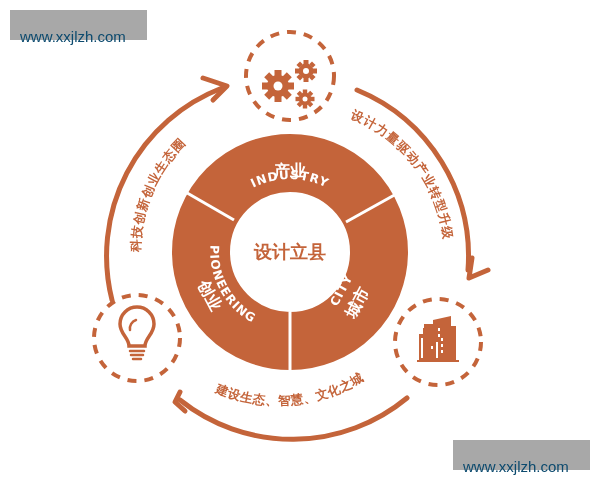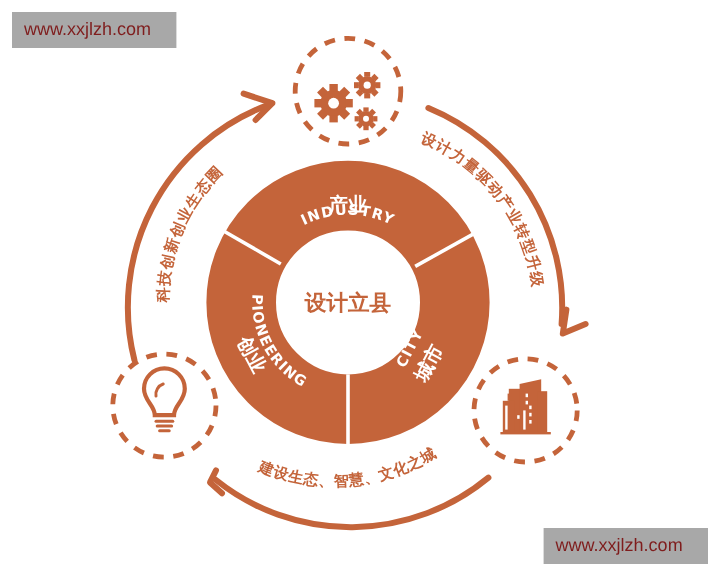--- a/index.html
+++ b/index.html
@@ -4,26 +4,26 @@
   <style>
     html, body { margin: 0; padding: 0; }
     body {
       width: 600px; height: 480px; position: relative; overflow: hidden;
       background: #ffffff;
       font-family: "DejaVu Sans", sans-serif;
     }
     .watermark {
       position: absolute;
       background: #a8a8a8;
-      color: #7f1d1d;
+      color: #0c4a6e;
       font-family: "Liberation Sans", sans-serif;
       font-size: 15px;
       line-height: 30px;
       height: 30px;
-      padding: 0 10px;
+      padding: 12px 10px;
       box-sizing: border-box;
     }
     #wm-top { left: 10px; top: 10px; width: 137px; }
     #wm-bottom { left: 453px; top: 440px; width: 137px; }
     svg#diagram { position: absolute; left: 0; top: 0; }
   </style>
 </head>
 <body>
 
 <div id="wm-top" class="watermark">www.xxjlzh.com</div>

